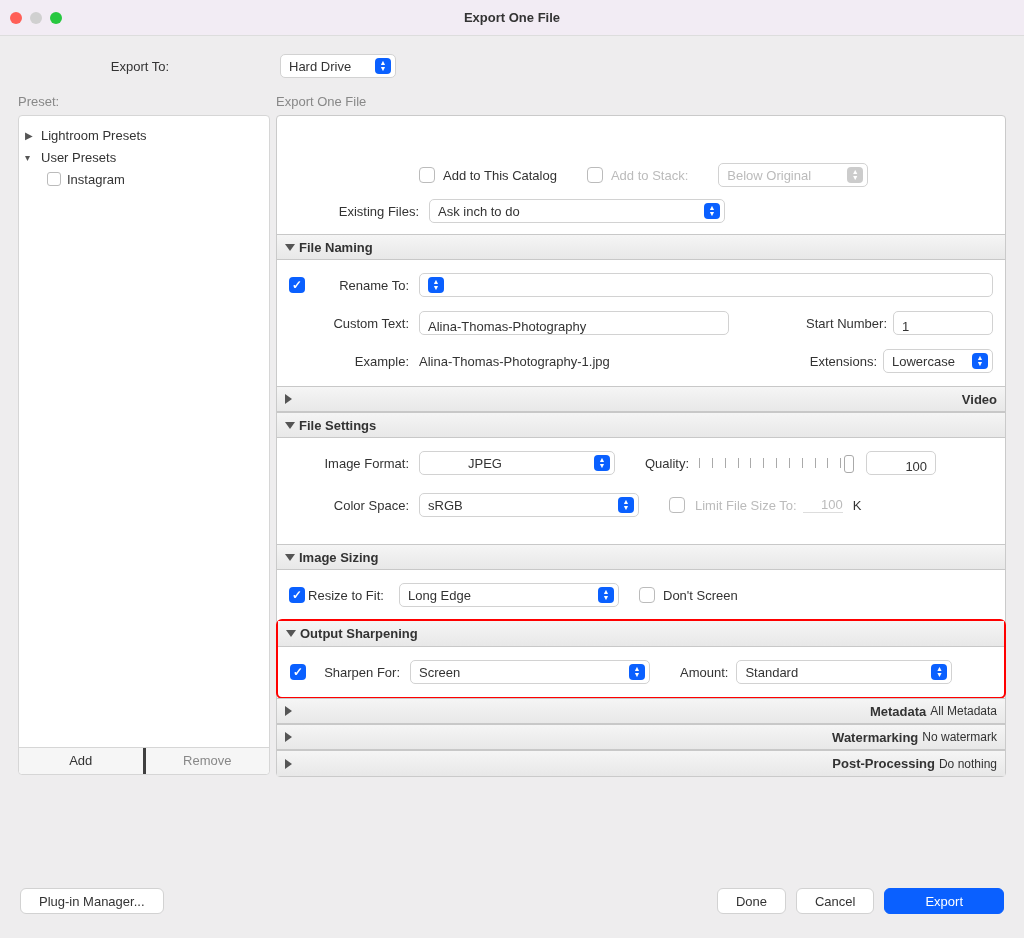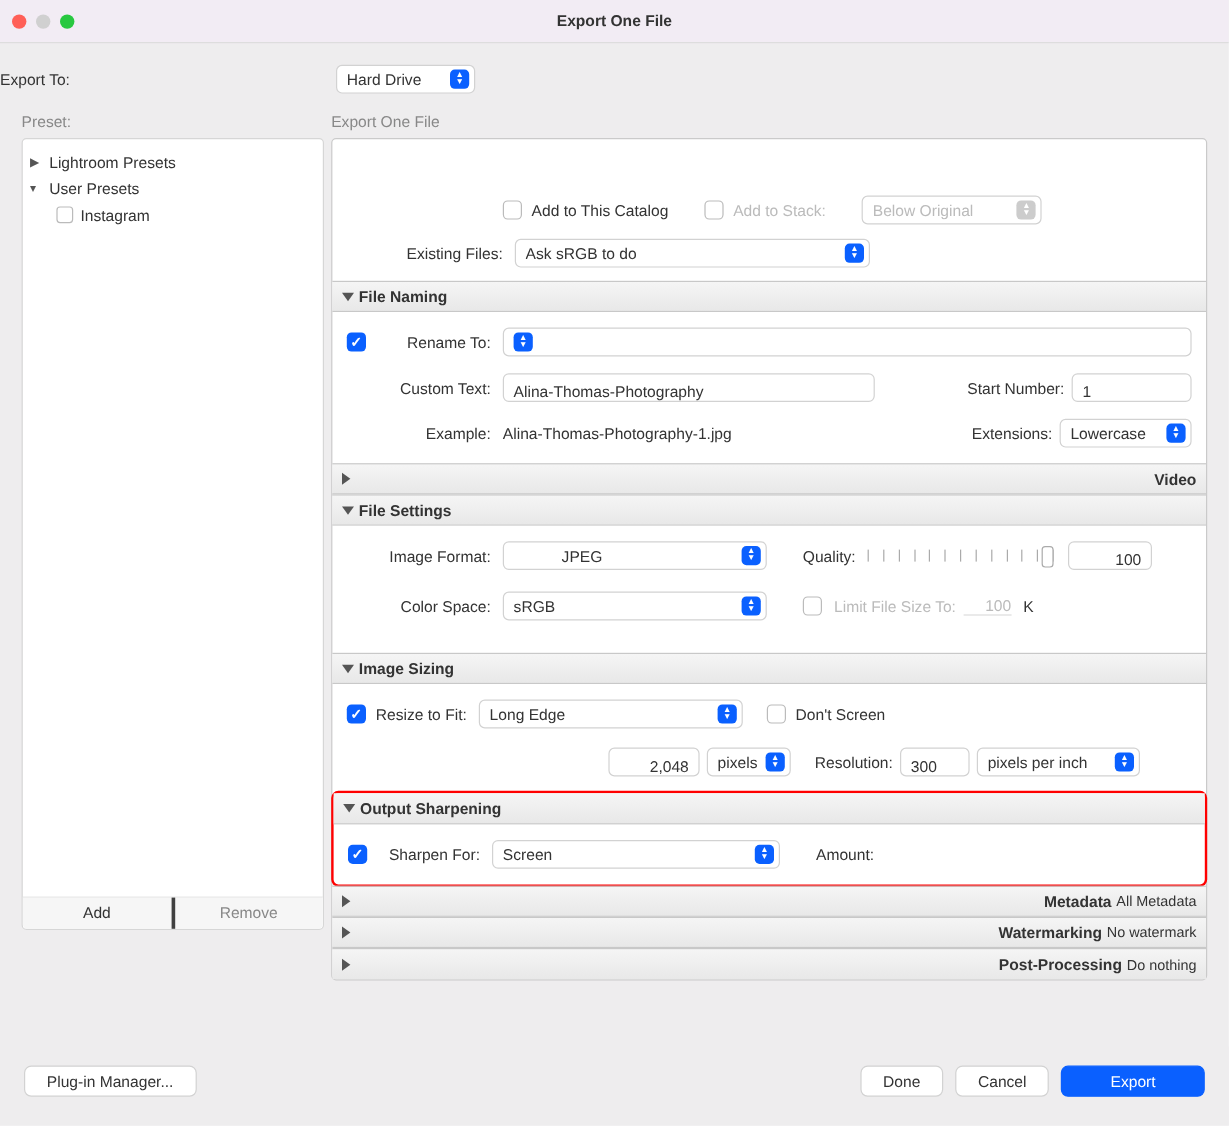--- a/index.html
+++ b/index.html
@@ -9,21 +9,21 @@
 .titlebar { height: 36px; background: #f2ecf4; position: relative; display: flex; align-items: center; border-bottom: 1px solid #ddd; }
 .traffic { position: absolute; left: 10px; display: flex; gap: 8px; }
 .traffic span { width: 12px; height: 12px; border-radius: 50%; display: block; }
 .tl-close { background: #ff5f57; }
 .tl-min { background: #d0d0d0; }
 .tl-max { background: #28c840; }
 .titlebar .title { margin: 0 auto; font-weight: 600; font-size: 13px; }
 
 
 .exportto { display: flex; align-items: center; padding: 18px 0 10px 0; }
-.exportto .lbl { width: 280px; text-align: left; }
+.exportto .lbl { width: 280px; text-align: center; }
 
 
 .columns { display: flex; align-items: flex-start; padding: 0 18px; gap: 6px; }
 .left { width: 252px; }
 .left-head, .right-head { color: #888; font-size: 13px; padding: 6px 0; }
 .preset-box { background: #fff; border: 1px solid #d6d6d6; border-radius: 4px; height: 660px; position: relative; }
 .tree { padding: 8px 6px; }
 .tree-item { display: flex; align-items: center; gap: 6px; height: 22px; }
 .tree-item.child { padding-left: 22px; }
 .disc { font-size: 10px; color: #555; width: 10px; cursor: pointer; }
@@ -139,21 +139,21 @@
             <span>Add to Stack:</span>
           </div>
           <div class="select dim" style="width:150px; color:#bbb;">
             <span class="seltxt">Below Original</span>
             <span class="selarr" style="background:#ccc;">▲<br>▼</span>
           </div>
         </div>
         <div class="row" style="margin-top:6px;">
           <div class="lbl-r" style="width:140px;">Existing Files:</div>
           <div class="select" style="width:296px;">
-            <span class="seltxt">Ask sRGB to do</span>
+            <span class="seltxt">Ask inch to do</span>
             <span class="selarr">▲<br>▼</span>
           </div>
         </div>
       </div>
 
       <div class="section-hdr">
         <span class="tri down"></span>
         <span>File Naming</span>
       </div>
       <div class="section-body">
@@ -192,21 +192,21 @@
         <span>Video</span>
       </div>
 
       <div class="section-hdr">
         <span class="tri down"></span>
         <span>File Settings</span>
       </div>
       <div class="section-body">
         <div class="row">
           <div class="lbl-r" style="width:130px;">Image Format:</div>
-          <div class="select" style="width:220px;padding-left:48px;">
+          <div class="select" style="width:196px;padding-left:48px;">
             <span class="seltxt">JPEG</span>
             <span class="selarr">▲<br>▼</span>
           </div>
           <div style="width:30px;"></div>
           <div class="lbl-r" style="padding-right:10px;">Quality:</div>
           <div class="slider">
             <div class="ticks">
                 <i></i>
                 <i></i>
                 <i></i>
@@ -243,67 +243,50 @@
         <div style="height:14px;"></div>
       </div>
 
       <div class="section-hdr">
         <span class="tri down"></span>
         <span>Image Sizing</span>
       </div>
       <div class="section-body">
         <div class="row">
           <div style="width:14px;"><span class="chk on">✓</span></div>
-          <div class="lbl-r" style="width:96px;">Resize to Fit:</div>
+          <div class="lbl-r" style="width:96px;text-align:center;">Resize to Fit:</div>
           <div class="select" style="width:220px;">
             <span class="seltxt">Long Edge</span>
             <span class="selarr">▲<br>▼</span>
           </div>
           <div style="width:20px;"></div>
           <span class="chk off"></span>
           <span style="padding-left:4px;">Don't Screen</span>
-        </div>
-        <div class="row" style="margin-top:10px;">
-          <div style="width:218px;"></div>
-          <div class="input" style="width:76px; justify-content:flex-end;">
-              <span>2,048</span>
-            </div>
-          <div style="width:6px;"></div>
-          <div class="select" style="width:70px;">
-            <span class="seltxt">pixels</span>
-            <span class="selarr">▲<br>▼</span>
-          </div>
-          <div style="width:20px;"></div>
-          <div class="lbl-r" style="padding-right:6px;">Resolution:</div>
-          <div class="input" style="width:58px;">
-              <span>300</span>
-            </div>
-          <div style="width:6px;"></div>
-          <div class="select" style="width:136px;">
-            <span class="seltxt">pixels per inch</span>
-            <span class="selarr">▲<br>▼</span>
-          </div>
         </div>
       </div>
 
       <div class="hi-red">
         <div class="section-hdr" style="border-top:none;">
           <span class="tri down"></span>
           <span>Output Sharpening</span>
         </div>
         <div class="section-body">
           <div class="row">
             <div style="width:14px;"><span class="chk on">✓</span></div>
             <div class="lbl-r" style="width:106px;">Sharpen For:</div>
             <div class="select" style="width:240px;">
               <span class="seltxt">Screen</span>
               <span class="selarr">▲<br>▼</span>
             </div>
             <div style="width:30px;"></div>
             <div class="lbl-r" style="padding-right:8px;">Amount:</div>
+            <div class="select" style="width:216px;">
+              <span class="seltxt">Standard</span>
+              <span class="selarr">▲<br>▼</span>
+            </div>
           </div>
         </div>
       </div>
 
       <div class="section-hdr">
         <span class="tri right"></span>
         <span>Metadata</span>
         <span class="rsum">All Metadata</span>
       </div>
 

